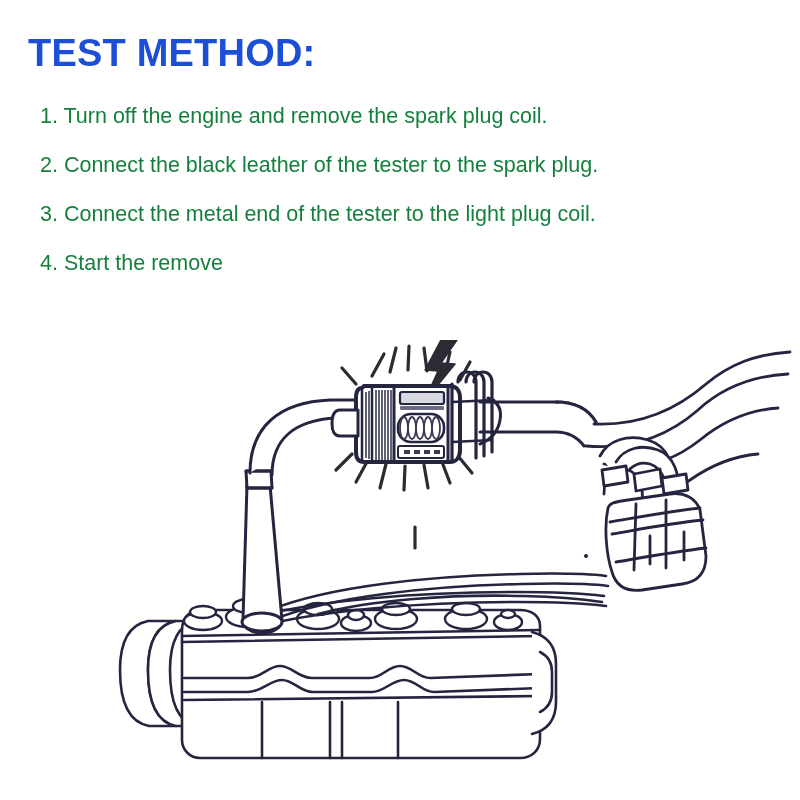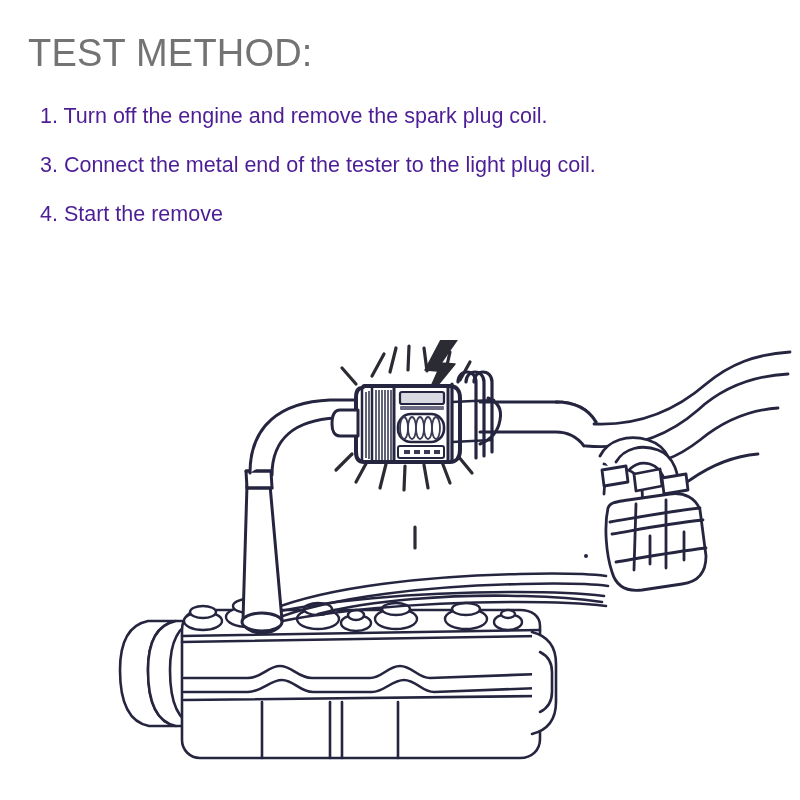--- a/index.html
+++ b/index.html
@@ -25,36 +25,36 @@
     position: absolute;
     left: 0;
     top: 0;
     width: 800px;
   }
   .title {
     position: absolute;
     left: 28px;
     top: 30px;
     font-size: 38px;
-    font-weight: normal;
+    font-weight: bold;
     letter-spacing: 0.2px;
     line-height: 46px;
-    color: #737373;
+    color: #1d4ed8;
     white-space: nowrap;
   }
   .steps {
     position: absolute;
     left: 40px;
     top: 103px;
     width: 740px;
   }
   .step {
     font-size: 21.5px;
     line-height: 26px;
-    color: #4c1d95;
+    color: #15803d;
     margin-bottom: 23px;
     white-space: nowrap;
   }
   .step-num {
     display: inline;
   }
   .step-text {
     display: inline;
   }
   .figure {
@@ -75,20 +75,24 @@
 
 <div id="page">
 
   <div class="instructions-block">
     <div class="title">TEST METHOD:</div>
 
     <div class="steps">
       <div class="step">
         <span class="step-num">1.</span>
         <span class="step-text">Turn off the engine and remove the spark plug coil.</span>
+      </div>
+      <div class="step">
+        <span class="step-num">2.</span>
+        <span class="step-text">Connect the black leather of the tester to the spark plug.</span>
       </div>
       <div class="step">
         <span class="step-num">3.</span>
         <span class="step-text">Connect the metal end of the tester to the light plug coil.</span>
       </div>
       <div class="step">
         <span class="step-num">4.</span>
         <span class="step-text">Start the remove</span>
       </div>
     </div>

